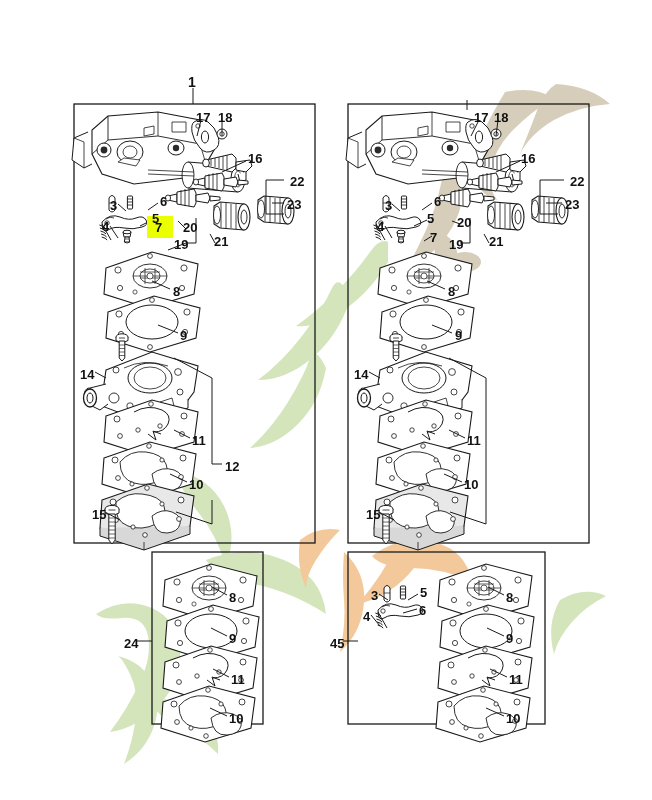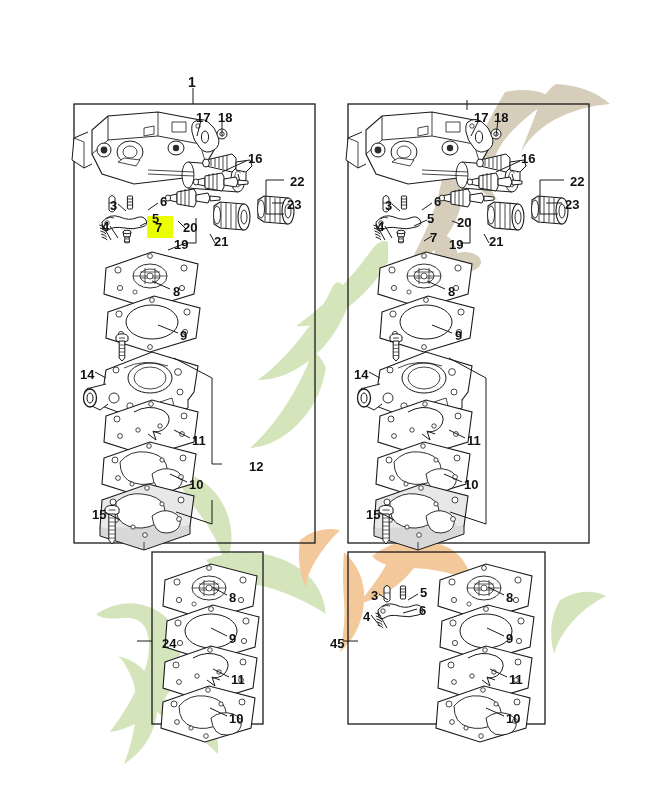--- a/index.html
+++ b/index.html
@@ -437,21 +437,21 @@
   <div class="lbl s" style="left:152px;top:212px;">5</div>
   <div class="lbl s" style="left:102px;top:220px;">4</div>
   <div class="lbl s" style="left:155px;top:221px;">7</div>
   <div class="lbl s" style="left:183px;top:221px;">20</div>
   <div class="lbl s" style="left:174px;top:238px;">19</div>
   <div class="lbl s" style="left:214px;top:235px;">21</div>
   <div class="lbl s" style="left:173px;top:285px;">8</div>
   <div class="lbl s" style="left:180px;top:329px;">9</div>
   <div class="lbl s" style="left:80px;top:368px;">14</div>
   <div class="lbl s" style="left:192px;top:434px;">11</div>
-  <div class="lbl s" style="left:225px;top:460px;margin-left:24px;">12</div>
+  <div class="lbl s" style="left:225px;top:460px;">12</div>
   <div class="lbl s" style="left:189px;top:478px;">10</div>
   <div class="lbl s" style="left:92px;top:508px;">15</div>
 
   <div class="lbl s" style="left:474px;top:111px;">17</div>
   <div class="lbl s" style="left:494px;top:111px;">18</div>
   <div class="lbl s" style="left:521px;top:152px;">16</div>
   <div class="lbl s" style="left:570px;top:175px;">22</div>
   <div class="lbl s" style="left:565px;top:198px;">23</div>
   <div class="lbl s" style="left:385px;top:199px;">3</div>
   <div class="lbl s" style="left:434px;top:195px;">6</div>
@@ -461,21 +461,21 @@
   <div class="lbl s" style="left:457px;top:216px;">20</div>
   <div class="lbl s" style="left:449px;top:238px;">19</div>
   <div class="lbl s" style="left:489px;top:235px;">21</div>
   <div class="lbl s" style="left:448px;top:285px;">8</div>
   <div class="lbl s" style="left:455px;top:329px;">9</div>
   <div class="lbl s" style="left:354px;top:368px;">14</div>
   <div class="lbl s" style="left:467px;top:434px;">11</div>
   <div class="lbl s" style="left:464px;top:478px;">10</div>
   <div class="lbl s" style="left:366px;top:508px;">15</div>
 
-  <div class="lbl s" style="left:124px;top:637px;margin-left:38px;">24</div>
+  <div class="lbl s" style="left:124px;top:637px;">24</div>
   <div class="lbl s" style="left:229px;top:591px;">8</div>
   <div class="lbl s" style="left:229px;top:632px;">9</div>
   <div class="lbl s" style="left:231px;top:673px;">11</div>
   <div class="lbl s" style="left:229px;top:712px;">10</div>
 
   <div class="lbl s" style="left:330px;top:637px;">45</div>
   <div class="lbl s" style="left:371px;top:589px;">3</div>
   <div class="lbl s" style="left:420px;top:586px;">5</div>
   <div class="lbl s" style="left:419px;top:604px;">6</div>
   <div class="lbl s" style="left:363px;top:610px;">4</div>

